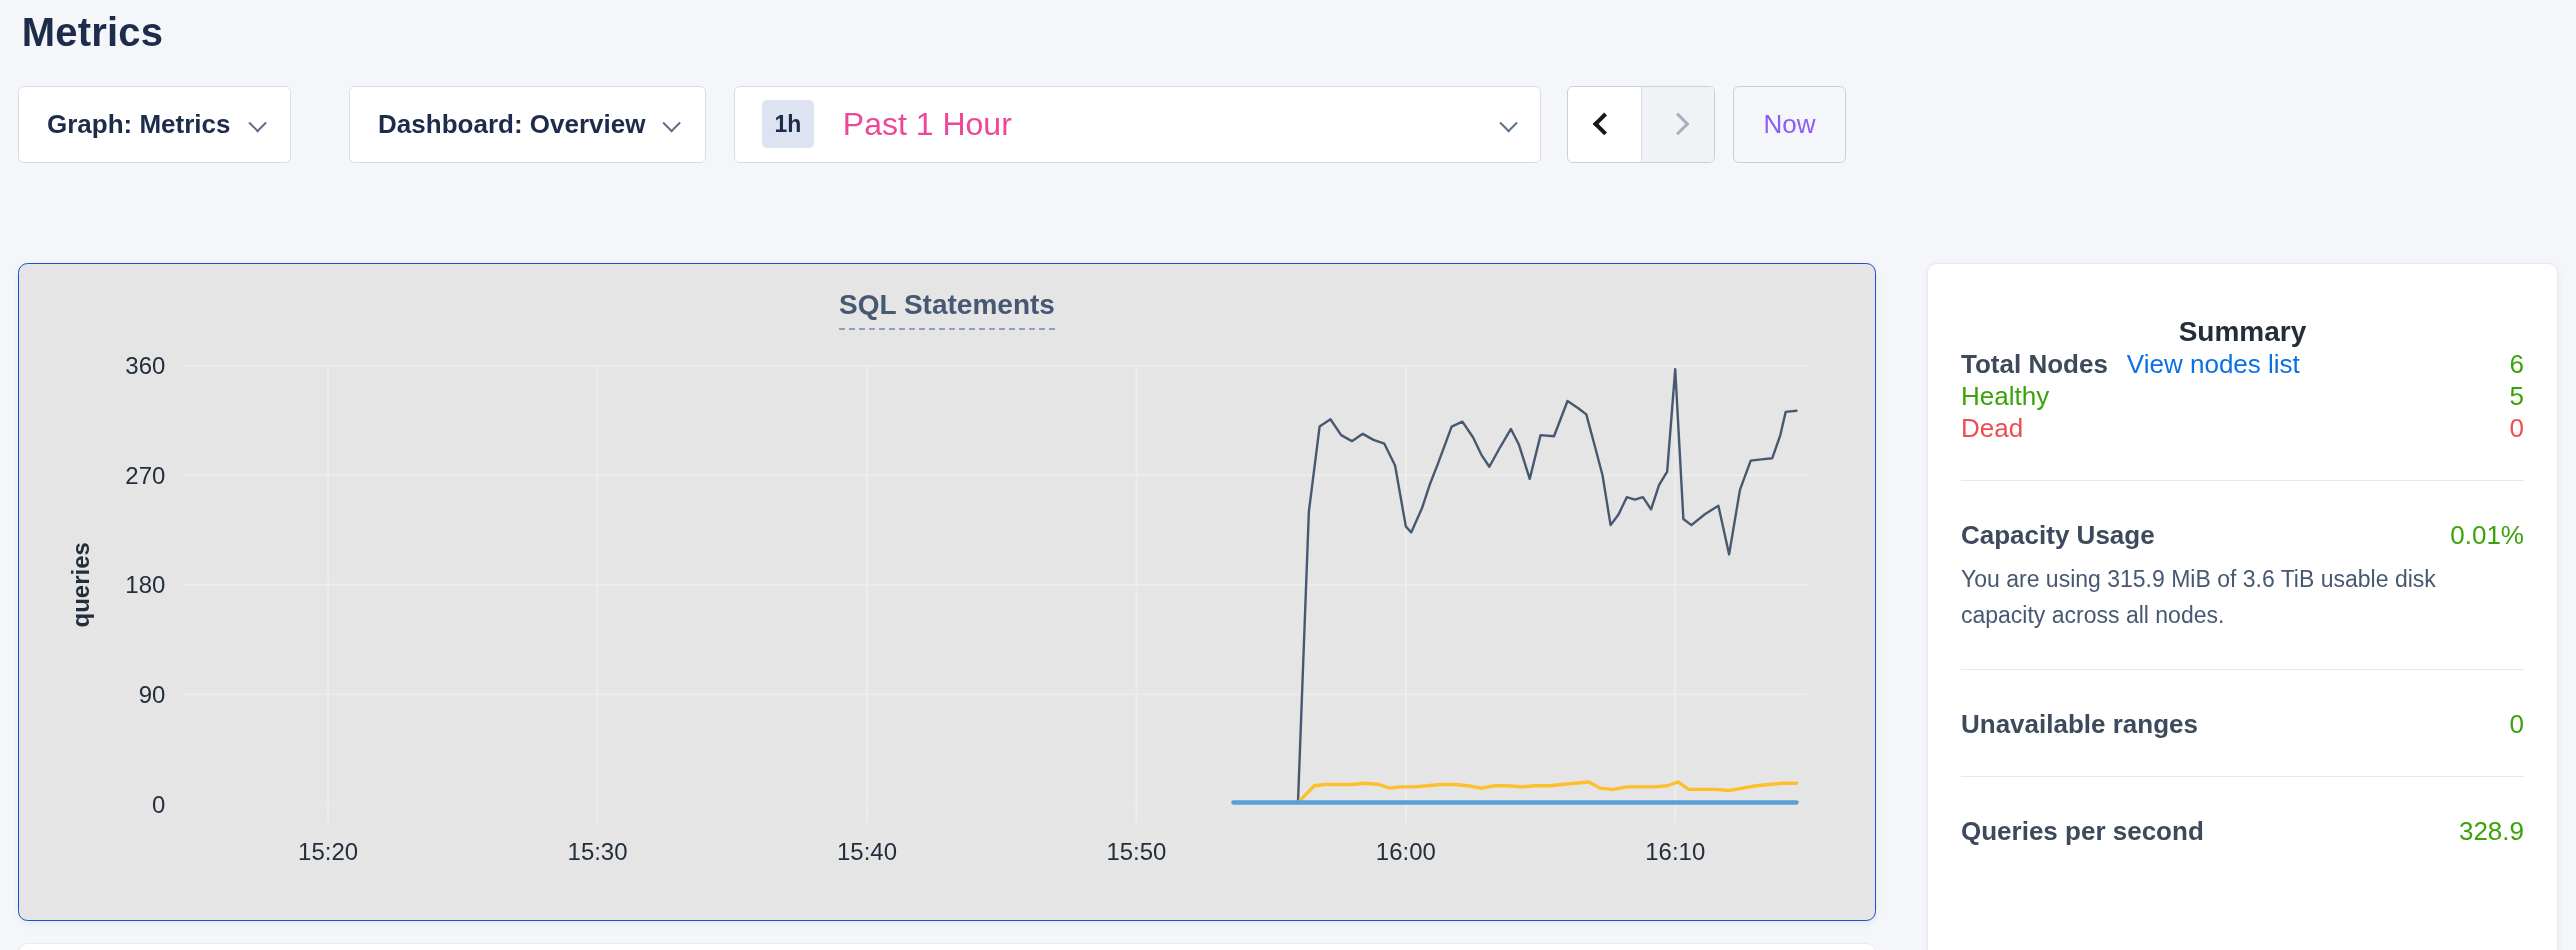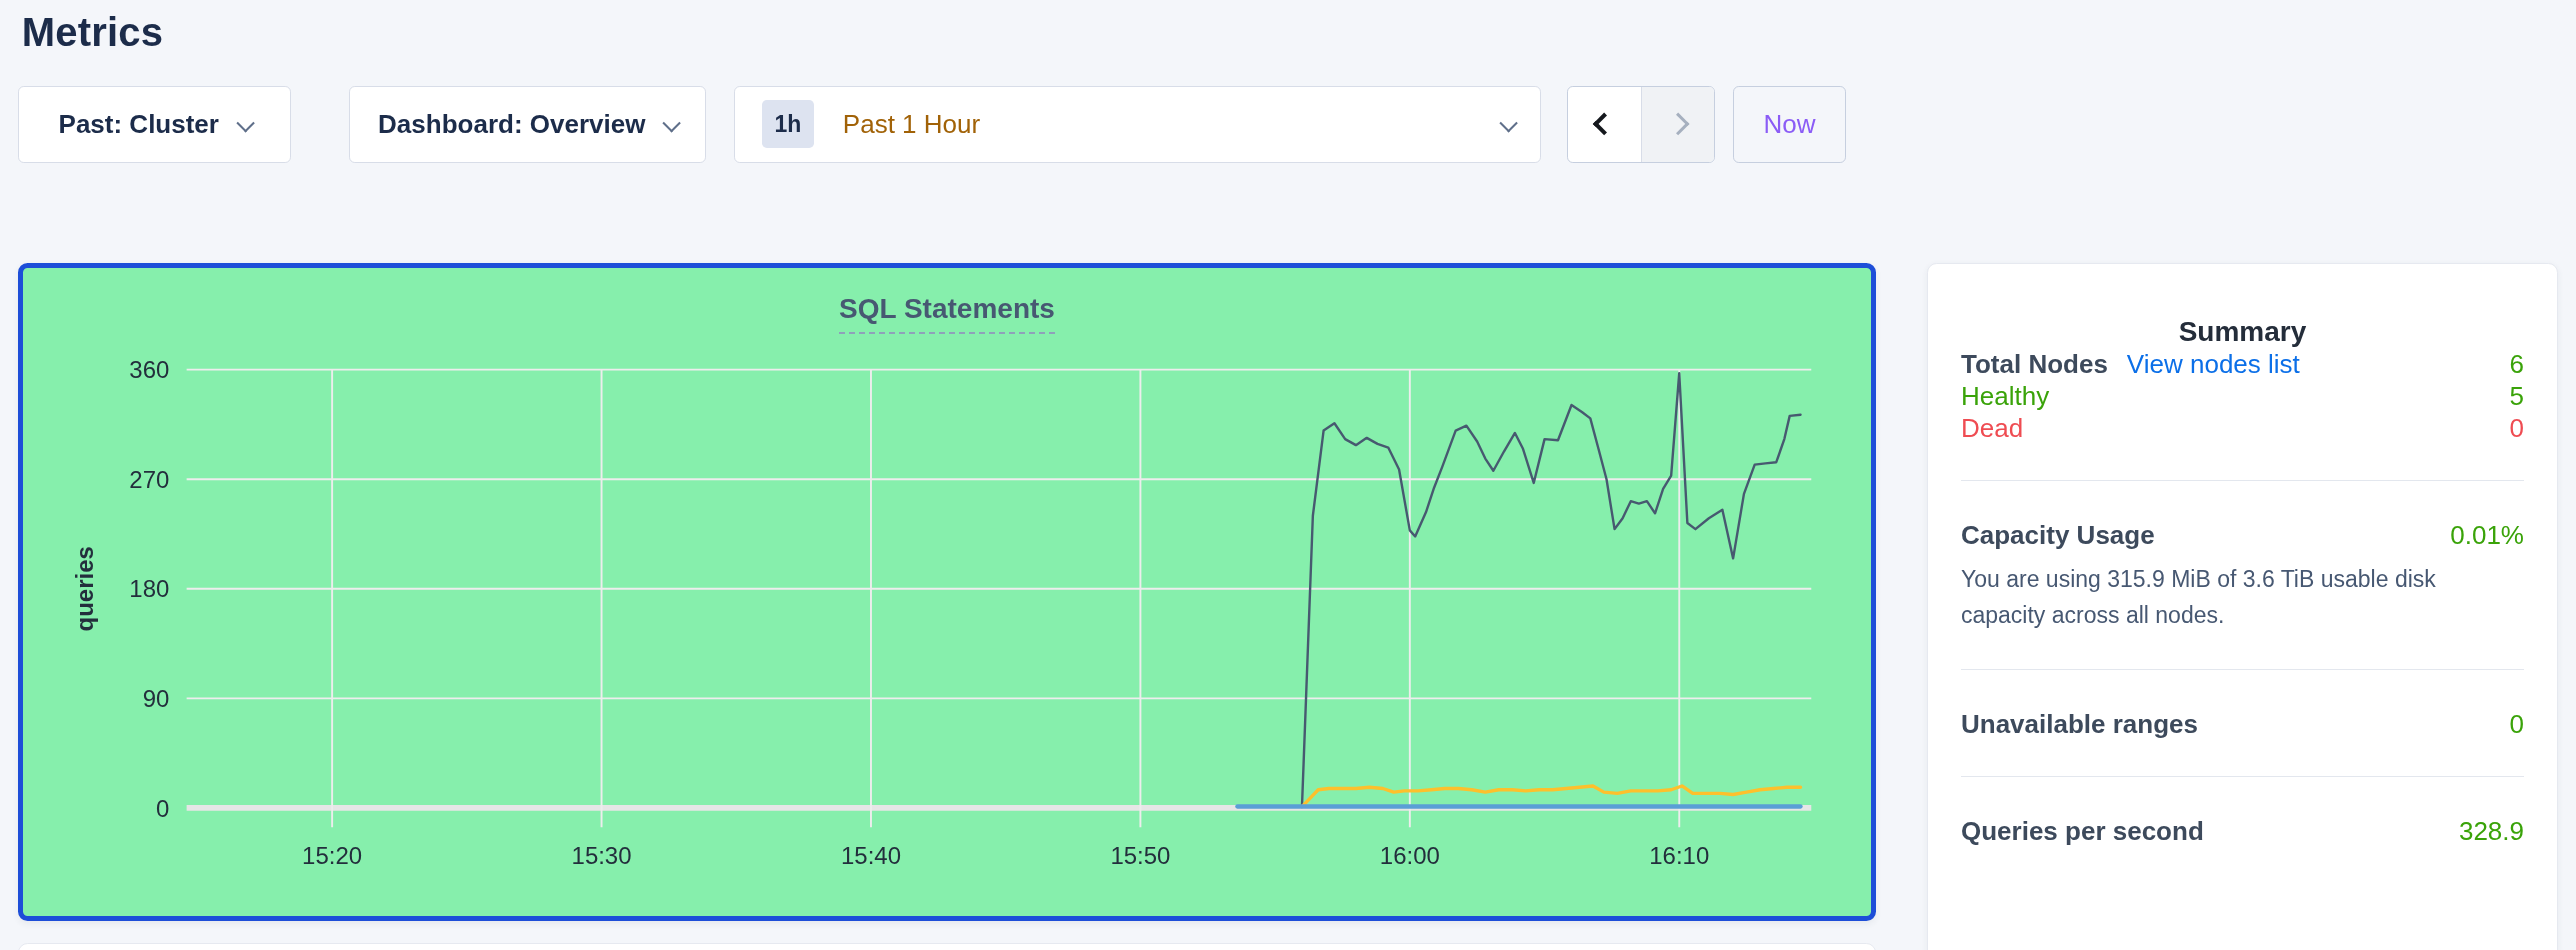--- a/index.html
+++ b/index.html
@@ -54,21 +54,21 @@
     cursor: pointer;
   }
   .badge {
     background: #dde3f0;
     color: #1c2c4a;
     font-weight: 700;
     font-size: 23px;
     padding: 10.6px 12.5px;
     border-radius: 4.8px;
   }
-  .time-label { margin-left: 29px; font-size: 26px; font-weight: 500; color: #a16207; }
+  .time-label { margin-left: 29px; font-size: 32px; font-weight: 500; color: #ec4899; }
   .time .chev { margin-left: auto; }
 
   .navgrp {
     display: flex;
     border: 1px solid #c6cfdf;
     border-radius: 5.8px;
     overflow: hidden;
     margin-right: 18px;
     background: #fff;
     width: 148px;
@@ -100,22 +100,22 @@
     cursor: default;
   }
 
   
   .main { display: flex; margin-top: 100px; gap: 51px; }
   .left-col { width: 1858px; }
 
   .chart-card {
     width: 1858px; height: 658px;
     position: relative;
-    background: #86efac;
-    border: 5px solid #1d4ed8;
+    background: #e5e5e5;
+    border: 1px solid #1d4ed8;
     border-radius: 9.6px;
     box-shadow: 0 2.9px 6.7px rgba(60,70,90,0.07);
   }
   .chart-title-wrap {
     position: absolute; top: 25px; left: 0; right: 0;
     text-align: center;
   }
   .chart-title {
     display: inline-block;
     font-size: 28px;
@@ -179,21 +179,21 @@
 </style>
 </head>
 <body>
 
 <div class="page">
 
   <h1 class="page-title">Metrics</h1>
 
   <div class="controls">
     <div class="dd graph">
-      <span>Past: Cluster</span>
+      <span>Graph: Metrics</span>
       <span class="chev"></span>
     </div>
     <div class="dd dash">
       <span>Dashboard: Overview</span>
       <span class="chev"></span>
     </div>
     <div class="time">
       <span class="badge">1h</span>
       <span class="time-label">Past 1 Hour</span>
       <span class="chev"></span>

